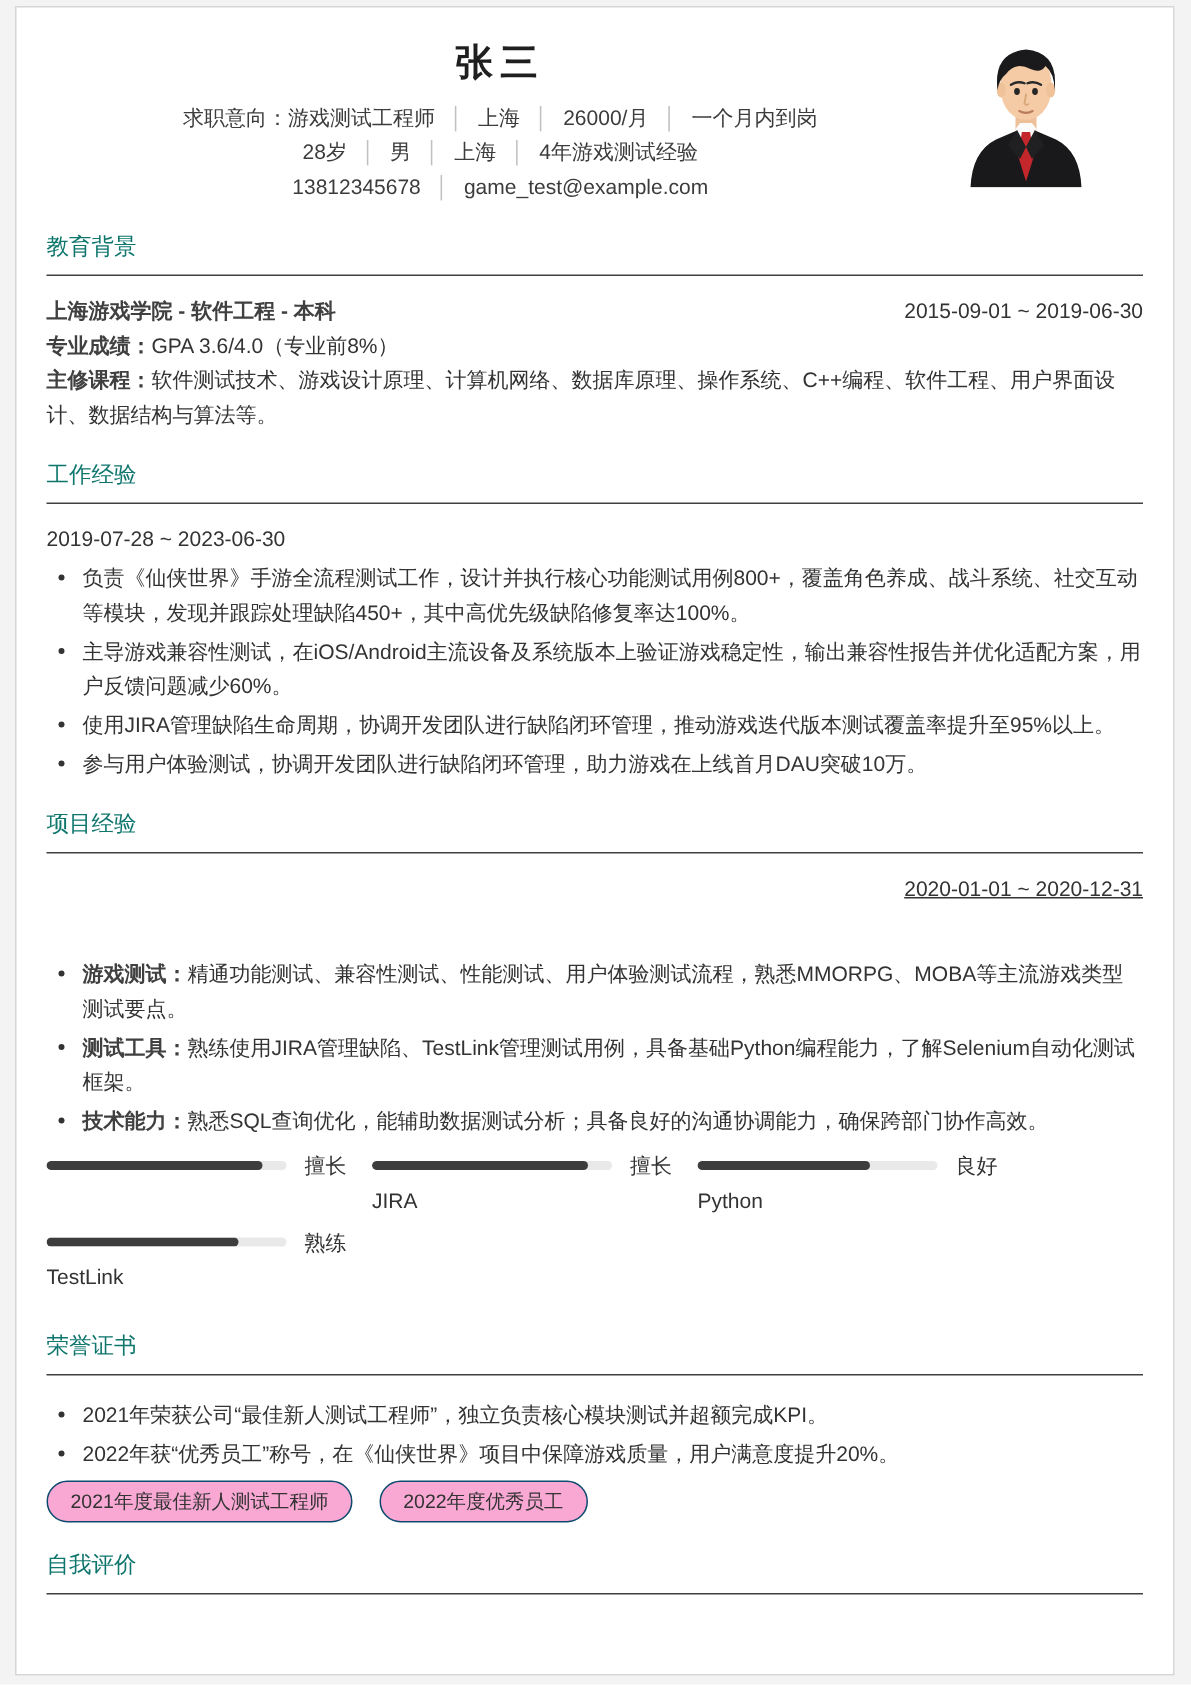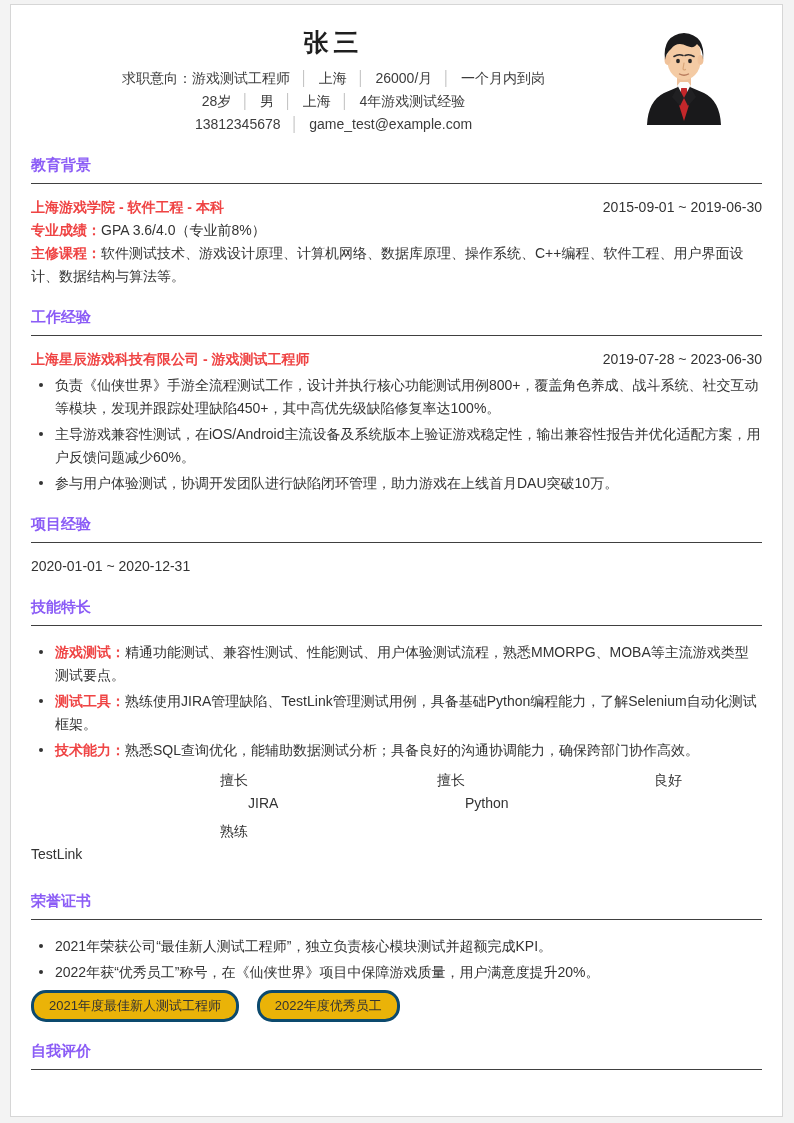--- a/index.html
+++ b/index.html
@@ -30,49 +30,49 @@
   }
   .info-line { color:#3c3c3c; }
   .sep { color:#c0c0c0; margin:0 10px; }
   .photo {
     position:absolute; top:-2px; right:28px;
     width:100px; height:100px; overflow:hidden;
   }
   
   .section { margin-top:19px; }
   .section-title {
-    font-size:15px; line-height:20px; font-weight:700; color:#8b5cf6;
+    font-size:15px; line-height:20px; font-weight:400; color:#0f766e;
     padding-bottom:8px; border-bottom:1px solid #404040;
   }
   .sb { padding-top:12px; }
   .row { display:flex; justify-content:space-between; align-items:baseline; }
-  .b { font-weight:700; color:#ef4444; }
+  .b { font-weight:700; color:#404040; }
   .date { color:#333; white-space:nowrap;text-align:right; }
-  .right { text-align:left; }
+  .right { text-align:right;text-decoration:underline; }
   
   .bullet { display:flex; margin-top:3px; }
   .dot {
     flex:none; width:4px; height:4px; border-radius:50%;
     background:#333; margin:9px 12px 0 8px;
   }
   
   .bars { display:flex; flex-wrap:wrap; margin-top:8px; }
   .bar-item { width:217px; margin-bottom:9px; }
-  .bar-row { display:flex; align-items:flex-end; height:20px;flex-direction:column; }
+  .bar-row { display:flex; align-items:center; height:20px; }
   .track { width:160px; height:6px; background:#e9e9e9; border-radius:3px; overflow:hidden; }
   .fill { height:100%; background:#3d3d3d; border-radius:3px; }
   .bar-level { margin-left:12px; line-height:20px; }
   .bar-name { margin-top:4px; line-height:18px; }
   
   .badges { margin-top:6px; }
   .badge {
     display:inline-block;
-    border:3px solid #0c4a6e; border-radius:15px;
+    border:1px solid #0c4a6e; border-radius:15px;
     padding:3px 15px; margin-right:14px;
-    font-size:13px; line-height:20px; color:#333; background:#eab308;
+    font-size:13px; line-height:20px; color:#333; background:#f9a8d4;
   }
 </style>
 </head>
 <body>
 
 <div class="page">
 
   <div class="header">
     <div class="header-text">
       <h1 class="resume-name">张三</h1>
@@ -122,47 +122,49 @@
       <div>
         <span class="b">主修课程：</span><span>软件测试技术、游戏设计原理、计算机网络、数据库原理、操作系统、C++编程、软件工程、用户界面设计、数据结构与算法等。</span>
       </div>
     </div>
   </div>
 
   <div class="section">
     <div class="section-title">工作经验</div>
     <div class="sb">
       <div class="row">
-        <span class="b">上海星辰游戏科技有限公司 - 游戏测试工程师</span>
         <span class="date">2019-07-28 ~ 2023-06-30</span>
       </div>
       <div class="bullet">
           <span class="dot"></span>
           <span>负责《仙侠世界》手游全流程测试工作，设计并执行核心功能测试用例800+，覆盖角色养成、战斗系统、社交互动等模块，发现并跟踪处理缺陷450+，其中高优先级缺陷修复率达100%。</span>
         </div>
       <div class="bullet">
           <span class="dot"></span>
           <span>主导游戏兼容性测试，在iOS/Android主流设备及系统版本上验证游戏稳定性，输出兼容性报告并优化适配方案，用户反馈问题减少60%。</span>
         </div>
       <div class="bullet">
           <span class="dot"></span>
+          <span>使用JIRA管理缺陷生命周期，协调开发团队进行缺陷闭环管理，推动游戏迭代版本测试覆盖率提升至95%以上。</span>
+        </div>
+      <div class="bullet">
+          <span class="dot"></span>
           <span>参与用户体验测试，协调开发团队进行缺陷闭环管理，助力游戏在上线首月DAU突破10万。</span>
         </div>
     </div>
   </div>
 
   <div class="section">
     <div class="section-title">项目经验</div>
     <div class="sb">
       <div class="right date">2020-01-01 ~ 2020-12-31</div>
     </div>
   </div>
 
   <div class="section">
-    <div class="section-title">技能特长</div>
     <div class="sb">
       <div class="bullet">
           <span class="dot"></span>
           <span><span class="b">游戏测试：</span><span>精通功能测试、兼容性测试、性能测试、用户体验测试流程，熟悉MMORPG、MOBA等主流游戏类型测试要点。</span></span>
         </div>
       <div class="bullet">
           <span class="dot"></span>
           <span><span class="b">测试工具：</span><span>熟练使用JIRA管理缺陷、TestLink管理测试用例，具备基础Python编程能力，了解Selenium自动化测试框架。</span></span>
         </div>
       <div class="bullet">

